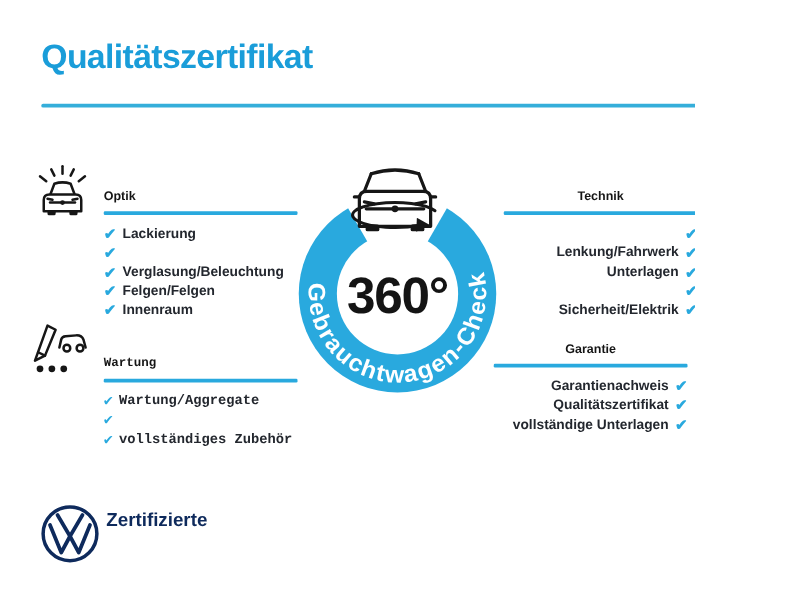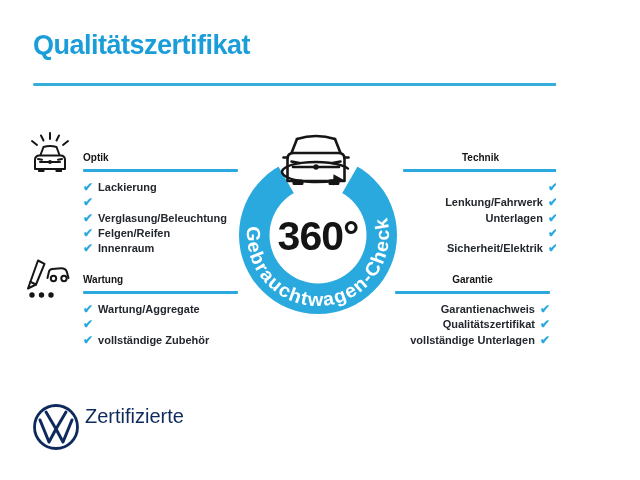--- a/index.html
+++ b/index.html
@@ -17,39 +17,39 @@
   .sec h2{margin:0;font-size:10px;font-weight:bold;color:#151515;line-height:17px;}
   .sec .rule{height:2.5px;background:#29a9de;margin-top:3px;border-radius:1px;}
   .sec ul{list-style:none;margin:8px 0 0 0;padding:0;}
   .sec li{display:flex;align-items:center;gap:5px;height:15.3px;
           font-size:11px;font-weight:bold;color:#23272e;white-space:nowrap;}
   .chk{color:#29a9de;font-size:12px;line-height:1;}
   .sec.right h2{text-align:center;}
   .sec.right li{flex-direction:row-reverse;}
   #sec-optik{left:83px;top:149px;}
   #sec-technik{left:403px;top:149px;}
-  #sec-wartung{left:83px;top:271px;}
+  #sec-wartung{left:83px;top:283px;font-family:Liberation Mono, monospace;}
   #sec-garantie{left:395px;top:271px;}
 
   .corner-icon{position:absolute;}
   #icon-optik{left:27px;top:128px;}
   #icon-technik{left:563px;top:127px;}
   #icon-wartung{left:25px;top:257px;}
   #icon-garantie{left:570px;top:261px;}
 
   
   .badge{position:absolute;left:229px;top:118px;}
   svg text{font-family:"Liberation Sans",sans-serif;}
   .ring-label{font-size:19px;font-weight:bold;fill:#ffffff;letter-spacing:1.2px;}
   .center-label{font-size:41px;font-weight:bold;fill:#141414;letter-spacing:-1px;}
 
   
   .footer-logo{position:absolute;left:32px;top:403px;}
-  .footer-text{position:absolute;left:85px;top:409px;font-size:20px;line-height:15.5px;
-               font-weight:normal;color:#0e2a5c;}
+  .footer-text{position:absolute;left:85px;top:409px;font-size:15px;line-height:15.5px;
+               font-weight:bold;color:#0e2a5c;}
 
   .lineart{fill:none;stroke:#161616;stroke-width:2;stroke-linecap:round;stroke-linejoin:round;}
 </style>
 </head>
 <body>
 
 <div class="canvas">
 
   <div class="page-title">Qualitätszertifikat</div>
   <div class="title-rule"></div>
@@ -118,21 +118,21 @@
           <span class="chk">✔</span>
         </li>
 
         <li>
           <span class="chk">✔</span>
           <span>Verglasung/Beleuchtung</span>
         </li>
 
         <li>
           <span class="chk">✔</span>
-          <span>Felgen/Reifen</span>
+          <span>Felgen/Felgen</span>
         </li>
 
         <li>
           <span class="chk">✔</span>
           <span>Innenraum</span>
         </li>
       </ul>
   </div>
 
   <div id="sec-technik" class="sec right">
@@ -174,21 +174,21 @@
           <span class="chk">✔</span>
           <span>Wartung/Aggregate</span>
         </li>
 
         <li>
           <span class="chk">✔</span>
         </li>
 
         <li>
           <span class="chk">✔</span>
-          <span>vollständige Zubehör</span>
+          <span>vollständiges Zubehör</span>
         </li>
       </ul>
   </div>
 
   <div id="sec-garantie" class="sec right">
     <h2>Garantie</h2>
     <div class="rule"></div>
     <ul>
 
         <li>

